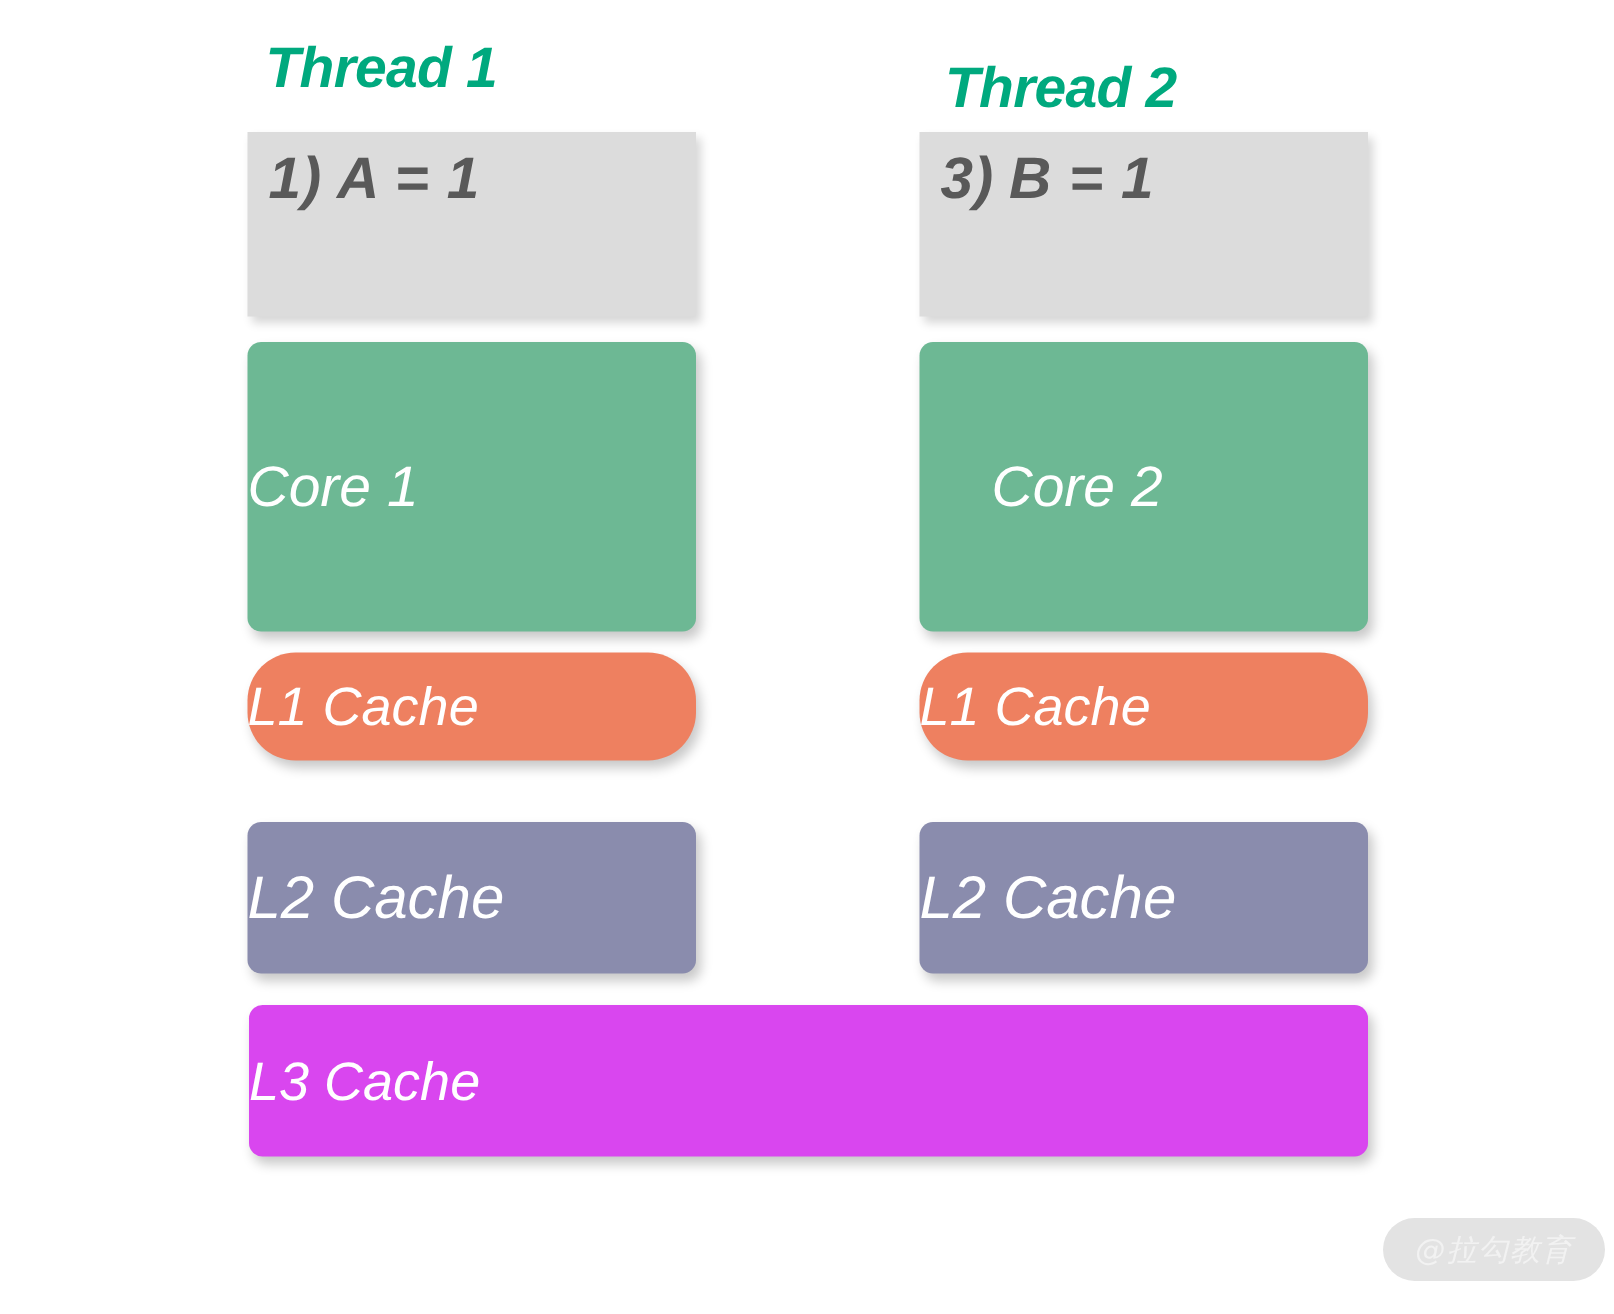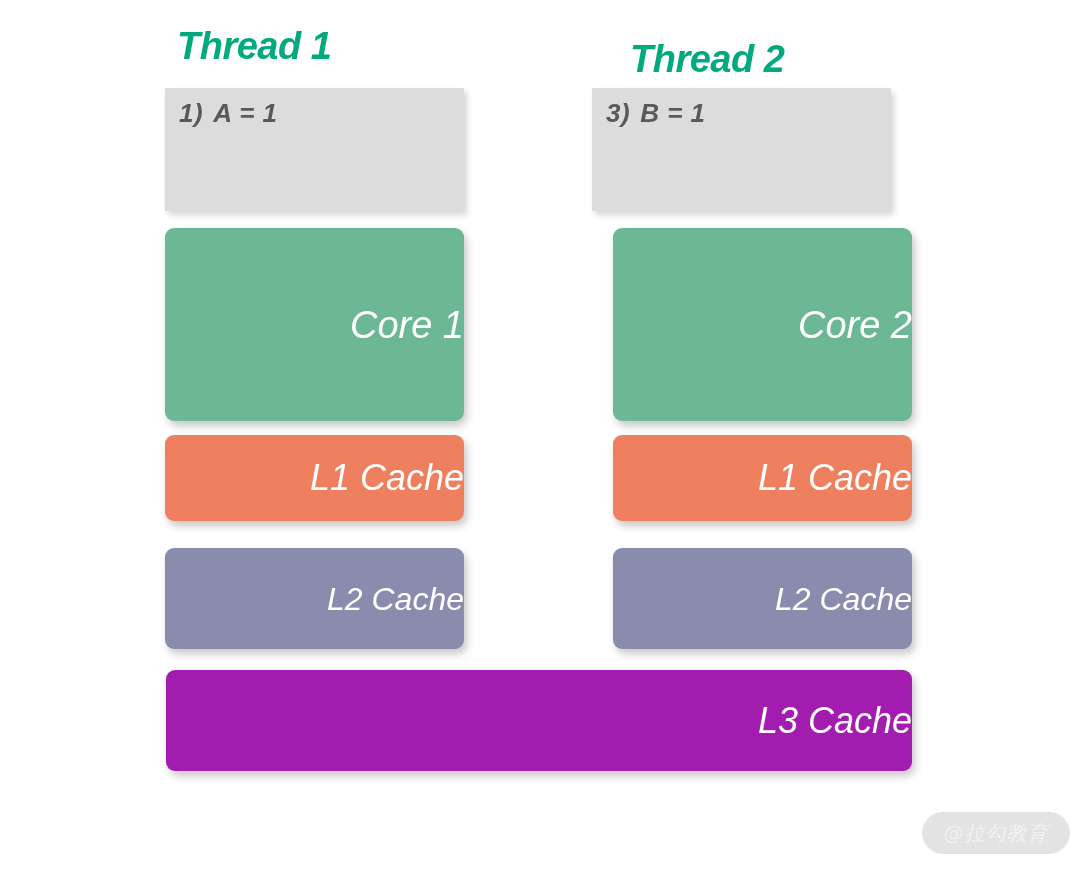--- a/index.html
+++ b/index.html
@@ -38,69 +38,69 @@
 
   
   .code-box {
     position: absolute;
     background: #dcdcdc;
     box-shadow: 3px 4px 6px rgba(0,0,0,0.16);
     box-sizing: border-box;
     padding: 12px 0 0 14px;
   }
   .code-box.c1 { left: 165px; top: 88px; width: 299px; height: 123px; }
-  .code-box.c2 { left: 592px; top: 88px; width: 299px; height: 123px; }
+  .code-box.c2 { left: 613px; top: 88px; width: 299px; height: 123px; }
 
   .code-line {
     font-family: "Liberation Sans", sans-serif;
     font-weight: bold;
-    font-size: 26px;
+    font-size: 39px;
     color: #595959;
     line-height: 1;
     white-space: nowrap;
     letter-spacing: 0.5px;
   }
   .code-line + .code-line { margin-top: 22px; }
   .code-line .num { margin-right: 10px; }
 
   
   .block {
     position: absolute;
     border-radius: 9px;
     box-shadow: 3px 5px 8px rgba(0,0,0,0.22);
     display: flex;
     align-items: center;
-    justify-content: flex-end;
+    justify-content: flex-start;
     box-sizing: border-box;
   }
   .block-label {
     font-family: "Liberation Sans", sans-serif;
     font-weight: normal;
     color: #ffffff;
     line-height: 1;
     white-space: nowrap;
   }
 
   
   .block.core { width: 299px; height: 193px; }
   .block.core.left  { left: 165px; top: 228px; }
-  .block.core.right { left: 613px; top: 228px; }
+  .block.core.right { left: 613px; top: 228px; padding-left: 48px; }
   .block.core .block-label { font-size: 38px; }
 
   
-  .block.l1 { width: 299px; height: 86px; }
+  .block.l1 { width: 299px; height: 72px; border-radius: 32px; }
   .block.l1.left  { left: 165px; top: 435px; }
   .block.l1.right { left: 613px; top: 435px; }
   .block.l1 .block-label { font-size: 36px; }
 
   
   .block.l2 { width: 299px; height: 101px; }
   .block.l2.left  { left: 165px; top: 548px; }
   .block.l2.right { left: 613px; top: 548px; }
-  .block.l2 .block-label { font-size: 32px; margin-left: 40px; }
+  .block.l2 .block-label { font-size: 40px; }
 
   
   .block.l3 {
     left: 166px;
     top: 670px;
     width: 746px;
     height: 101px;
   }
   .block.l3 .block-label { font-size: 36px; }
 
@@ -161,21 +161,21 @@
   </div>
 
   <div class="block l1 right" style="background:#ee8060">
     <span class="block-label">L1 Cache</span>
   </div>
 
   <div class="block l2 right" style="background:#8a8cad">
     <span class="block-label">L2 Cache</span>
   </div>
 
-  <div class="block l3" style="background:#a21caf">
+  <div class="block l3" style="background:#d946ef">
     <span class="block-label">L3 Cache</span>
   </div>
 
   <div class="watermark">
     <span>@拉勾教育</span>
   </div>
 
 </div>
 
 </body></html>

